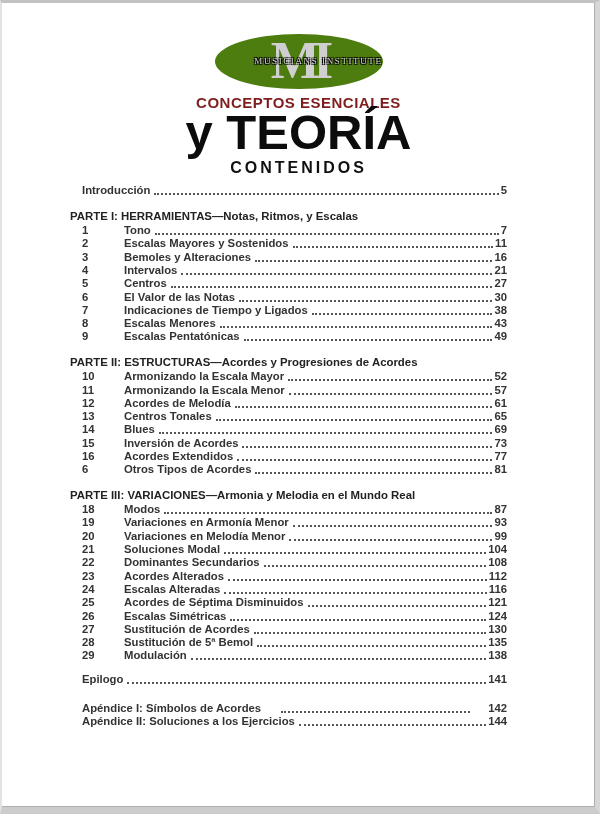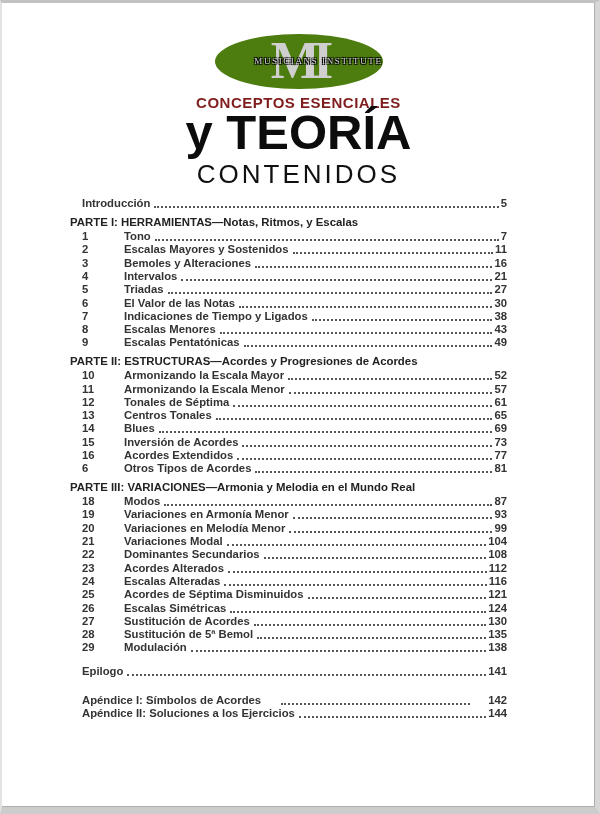--- a/index.html
+++ b/index.html
@@ -65,21 +65,21 @@
   }
   .title-sans {
     margin-top: -4px;
     font-size: 49px; line-height: 50px;
     font-weight: 800;
     letter-spacing: 0px;
     color: #0c0c0c;
   }
   .contents-heading {
     margin-top: 2px;
-    font-size: 26px; font-weight: 400; letter-spacing: 3px;
+    font-size: 16px; font-weight: 700; letter-spacing: 3px;
     color: #101010;
   }
 
   
   .toc {
     margin: 7px 88px 0 68px;
     font-size: 11.3px;
     font-weight: 600;
     color: #333333;
   }
@@ -95,21 +95,21 @@
   .toc-row .label {}
   .toc-row .leader {
     flex: 1 1 auto;
     border-bottom: 2px dotted #565656;
     margin: 0 2px 2px 4px;
     min-width: 10px;
   }
   .toc-row .pg { text-align: right; }
 
   .part-heading {
-    margin-top: 6px;
+    margin-top: 13px;
     height: 13.5px; line-height: 13.5px;
     font-weight: 700;
     font-size: 11.4px;
     color: #222222;
     white-space: nowrap;
   }
   .gap-md { margin-top: 10px; }
   .gap-lg { margin-top: 16px; gap: 16px; }
 </style>
 </head>
@@ -153,21 +153,21 @@
         <span class="pg">16</span>
       </div>
       <div class="toc-row">
         <span class="num">4</span>
         <span class="label">Intervalos</span>
         <span class="leader"></span>
         <span class="pg">21</span>
       </div>
       <div class="toc-row">
         <span class="num">5</span>
-        <span class="label">Triadas</span>
+        <span class="label">Centros</span>
         <span class="leader"></span>
         <span class="pg">27</span>
       </div>
       <div class="toc-row">
         <span class="num">6</span>
         <span class="label">El Valor de las Notas</span>
         <span class="leader"></span>
         <span class="pg">30</span>
       </div>
       <div class="toc-row">
@@ -196,21 +196,21 @@
         <span class="pg">52</span>
       </div>
       <div class="toc-row">
         <span class="num">11</span>
         <span class="label">Armonizando la Escala Menor</span>
         <span class="leader"></span>
         <span class="pg">57</span>
       </div>
       <div class="toc-row">
         <span class="num">12</span>
-        <span class="label">Tonales de Séptima</span>
+        <span class="label">Acordes de Melodía</span>
         <span class="leader"></span>
         <span class="pg">61</span>
       </div>
       <div class="toc-row">
         <span class="num">13</span>
         <span class="label">Centros Tonales</span>
         <span class="leader"></span>
         <span class="pg">65</span>
       </div>
       <div class="toc-row">
@@ -251,21 +251,21 @@
         <span class="pg">93</span>
       </div>
       <div class="toc-row">
         <span class="num">20</span>
         <span class="label">Variaciones en Melodía Menor</span>
         <span class="leader"></span>
         <span class="pg">99</span>
       </div>
       <div class="toc-row">
         <span class="num">21</span>
-        <span class="label">Variaciones Modal</span>
+        <span class="label">Soluciones Modal</span>
         <span class="leader"></span>
         <span class="pg">104</span>
       </div>
       <div class="toc-row">
         <span class="num">22</span>
         <span class="label">Dominantes Secundarios</span>
         <span class="leader"></span>
         <span class="pg">108</span>
       </div>
       <div class="toc-row">

